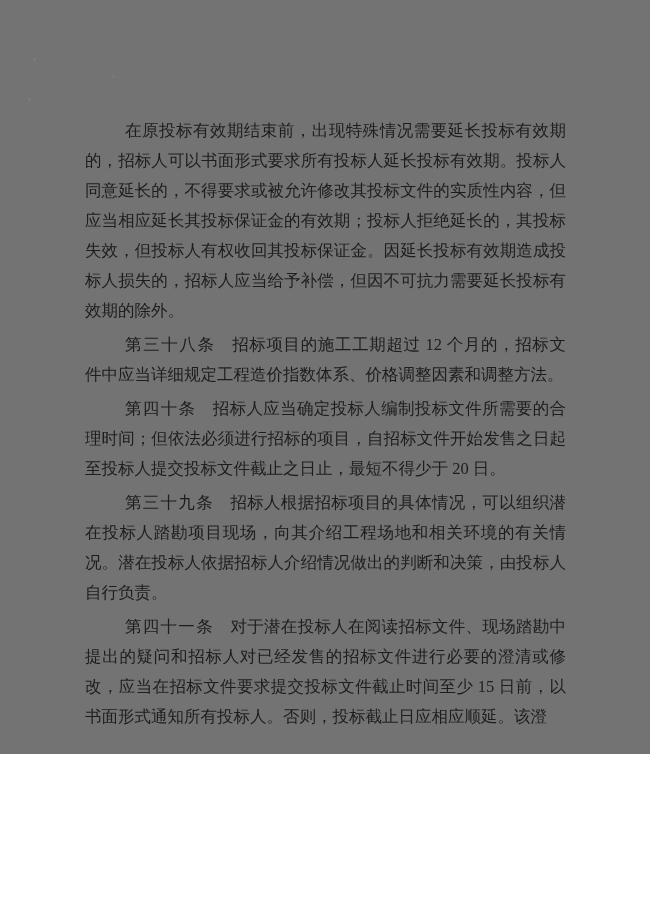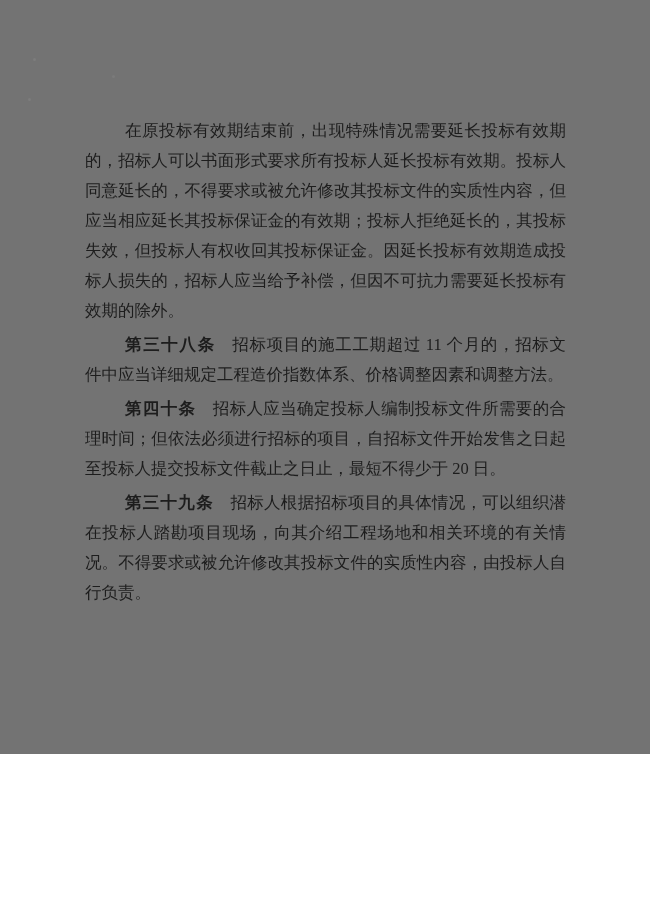--- a/index.html
+++ b/index.html
@@ -25,21 +25,21 @@
     font-size: 16.5px;
     line-height: 30px;
     text-align: justify;
     text-justify: inter-ideograph;
   }
   .para {
     margin: 0 0 4px 0;
     text-indent: 40px;
   }
   .article-no {
-    font-weight: bold;
+    font-weight: normal;
     margin-right: 1em;
     letter-spacing: 1px;
   }
   .article-no:empty {
     margin-right: 0;
   }
   .footer {
     position: absolute;
     left: 92px;
     top: 806px;
@@ -70,30 +70,33 @@
   <span class="speck s4"></span>
   <span class="speck s5"></span>
 
   <div class="content">
 
     <p class="para">
       <span class="article-no"></span><span>在原投标有效期结束前，出现特殊情况需要延长投标有效期的，招标人可以书面形式要求所有投标人延长投标有效期。投标人同意延长的，不得要求或被允许修改其投标文件的实质性内容，但应当相应延长其投标保证金的有效期；投标人拒绝延长的，其投标失效，但投标人有权收回其投标保证金。因延长投标有效期造成投标人损失的，招标人应当给予补偿，但因不可抗力需要延长投标有效期的除外。</span>
     </p>
 
     <p class="para">
-      <span class="article-no">第三十八条</span><span>招标项目的施工工期超过 11 个月的，招标文件中应当详细规定工程造价指数体系、价格调整因素和调整方法。</span>
+      <span class="article-no">第三十八条</span><span>招标项目的施工工期超过 12 个月的，招标文件中应当详细规定工程造价指数体系、价格调整因素和调整方法。</span>
     </p>
 
     <p class="para">
       <span class="article-no">第四十条</span><span>招标人应当确定投标人编制投标文件所需要的合理时间；但依法必须进行招标的项目，自招标文件开始发售之日起至投标人提交投标文件截止之日止，最短不得少于 20 日。</span>
     </p>
 
     <p class="para">
-      <span class="article-no">第三十九条</span><span>招标人根据招标项目的具体情况，可以组织潜在投标人踏勘项目现场，向其介绍工程场地和相关环境的有关情况。不得要求或被允许修改其投标文件的实质性内容，由投标人自行负责。</span>
+      <span class="article-no">第三十九条</span><span>招标人根据招标项目的具体情况，可以组织潜在投标人踏勘项目现场，向其介绍工程场地和相关环境的有关情况。潜在投标人依据招标人介绍情况做出的判断和决策，由投标人自行负责。</span>
     </p>
 
 
+    <p class="para">
+      <span class="article-no">第四十一条</span><span>对于潜在投标人在阅读招标文件、现场踏勘中提出的疑问和招标人对已经发售的招标文件进行必要的澄清或修改，应当在招标文件要求提交投标文件截止时间至少 15 日前，以书面形式通知所有投标人。否则，投标截止日应相应顺延。该澄</span>
+    </p>
 
   </div>
 
   <div class="footer">— 14 —</div>
 
 </div>
 
 </body></html>

